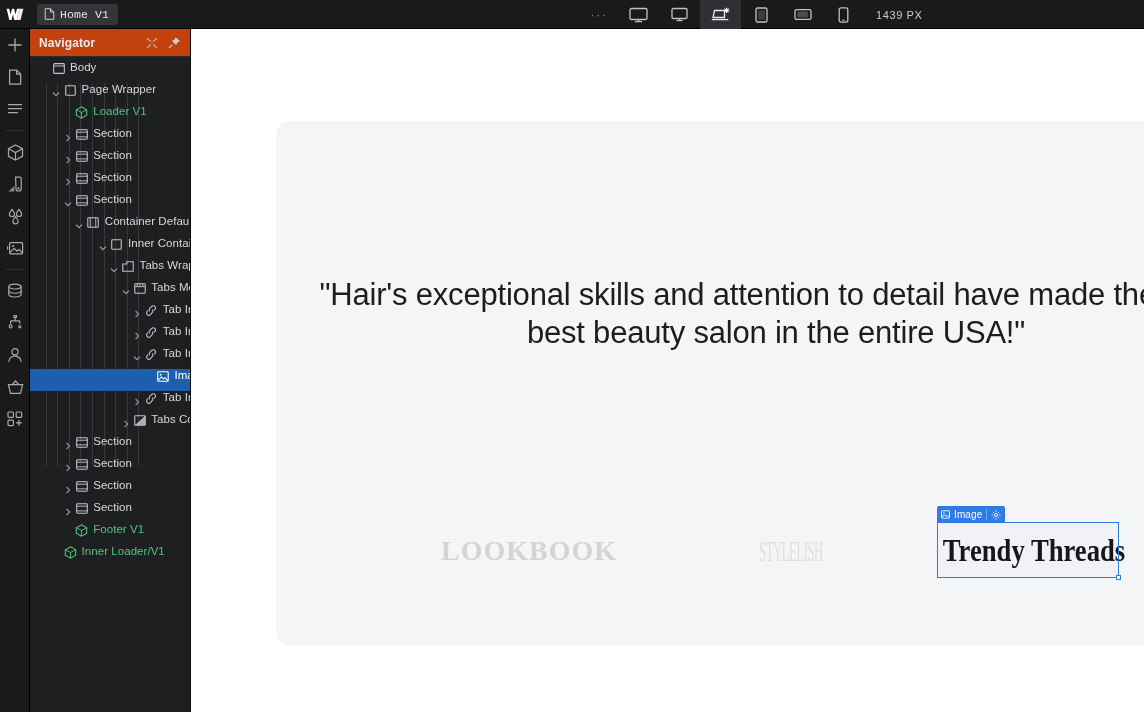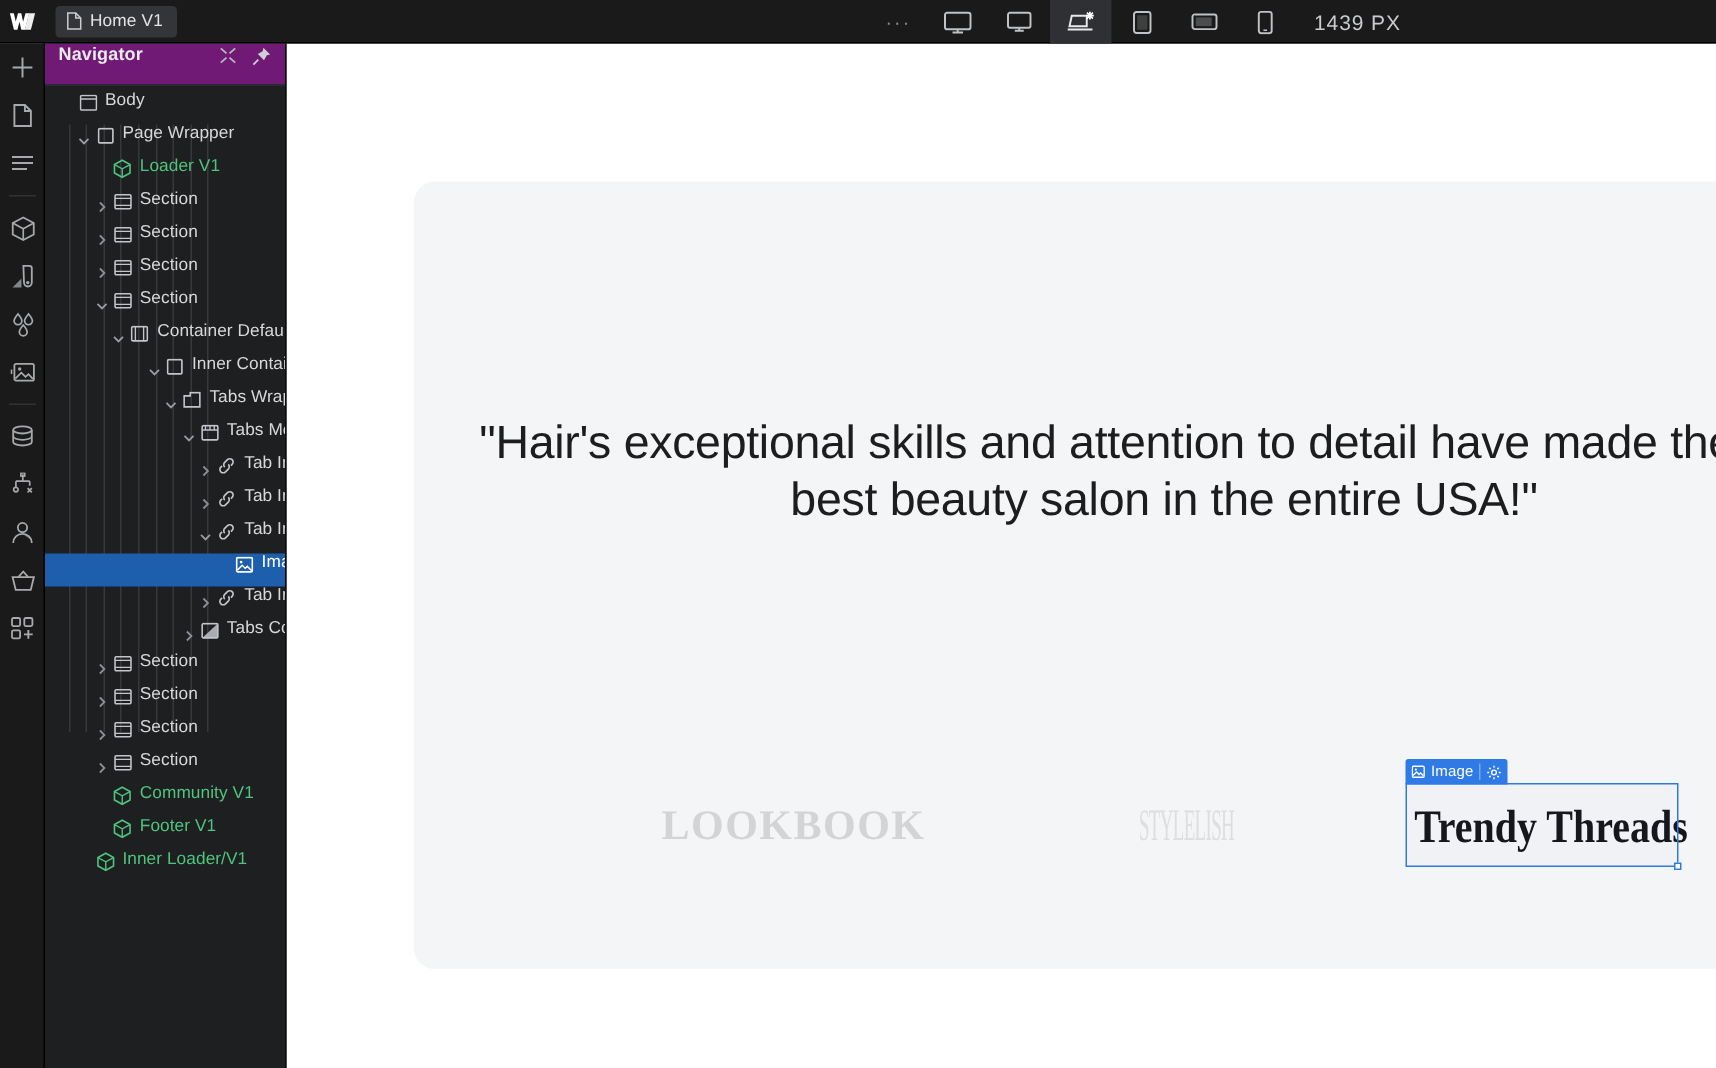--- a/index.html
+++ b/index.html
@@ -31,20 +31,21 @@
     height: 21px;
     margin-left: 7px;
     padding: 0 9px 0 7px;
     background: #333538;
     border-radius: 3px;
     display: flex; align-items: center; gap: 5px;
     color: #e3e4e6;
     font-size: 11.5px;
     letter-spacing: .1px;
     cursor: default;
+    font-family: Liberation Mono, monospace;
   }
   .page-tab .doc-ico { width: 11px; height: 12px; display:block; flex:0 0 auto; }
 
   #bp-group {
     position: absolute; left: 580px; top: 0;
     height: 29px;
     display: flex; align-items: center;
   }
   .bp {
     width: 41px; height: 29px;
@@ -54,21 +55,21 @@
   .bp.active { background: #2e3033; }
   .bp svg { display: block; }
   .dots {
     width: 38px; height: 29px;
     display: flex; align-items: center; justify-content: center;
     color: #8b8e93; font-size: 13px; letter-spacing: 1.5px;
   }
   #bp-size {
     margin-left: 12px;
     color: #c9cbce;
-    font-size: 14px;
+    font-size: 11px;
     letter-spacing: .6px;
     white-space: nowrap;
   }
 
   
   #rail {
     position: absolute; left: 0; top: 29px;
     width: 30px; height: 683px;
     background: #1a1a1a;
     border-right: 1px solid #000;
@@ -90,24 +91,24 @@
   #navpanel {
     position: absolute; left: 30px; top: 29px;
     width: 161px; height: 683px;
     background: #1e1f21;
     border-right: 1px solid #0b0b0c;
     overflow: hidden;
     z-index: 20;
   }
   #nav-header {
     height: 28px;
-    display: flex; 
+    display: flex; align-items: center;
     padding: 0 8px 0 9px;
     border-bottom: 1px solid #2a2b2e;
-    background: #701a75;
+    background: #c2410c;
   }
   #nav-title {
     color: #e9eaec;
     font-size: 12px;
     font-weight: bold;
     letter-spacing: .1px;
     flex: 1 1 auto;
   }
   .hdr-btn {
     width: 16px; height: 16px;
@@ -779,30 +780,20 @@
         <span class="lbl">Section</span>
       </div>
       <div class="row comp" style="padding-left: 31.2px;">
         <span class="caret none"></span>
         <span class="tico">
           <svg width="13" height="13" viewBox="0 0 14 14">
             <path d="M7 0.9 L12.6 4 V10 L7 13.1 L1.4 10 V4 Z" fill="none" stroke="#4fc47e" stroke-width="1.15"></path>
             <path d="M1.4 4 L7 7 L12.6 4 M7 7 V13.1" fill="none" stroke="#4fc47e" stroke-width="1"></path>
           </svg>
         </span>
-        <span class="lbl">Community V1</span>
-      </div>
-      <div class="row comp" style="padding-left: 31.2px;">
-        <span class="caret none"></span>
-        <span class="tico">
-          <svg width="13" height="13" viewBox="0 0 14 14">
-            <path d="M7 0.9 L12.6 4 V10 L7 13.1 L1.4 10 V4 Z" fill="none" stroke="#4fc47e" stroke-width="1.15"></path>
-            <path d="M1.4 4 L7 7 L12.6 4 M7 7 V13.1" fill="none" stroke="#4fc47e" stroke-width="1"></path>
-          </svg>
-        </span>
         <span class="lbl">Footer V1</span>
       </div>
       <div class="row comp" style="padding-left: 19.6px;">
         <span class="caret none"></span>
         <span class="tico">
           <svg width="13" height="13" viewBox="0 0 14 14">
             <path d="M7 0.9 L12.6 4 V10 L7 13.1 L1.4 10 V4 Z" fill="none" stroke="#4fc47e" stroke-width="1.15"></path>
             <path d="M1.4 4 L7 7 L12.6 4 M7 7 V13.1" fill="none" stroke="#4fc47e" stroke-width="1"></path>
           </svg>
         </span>

